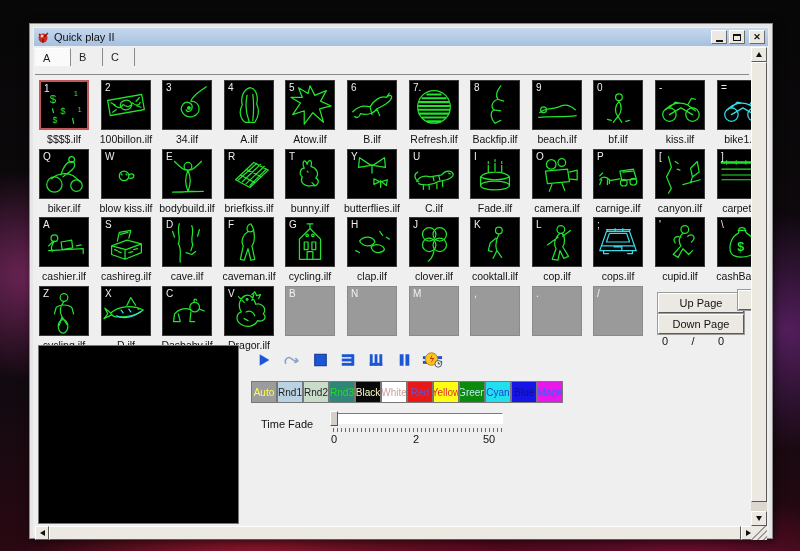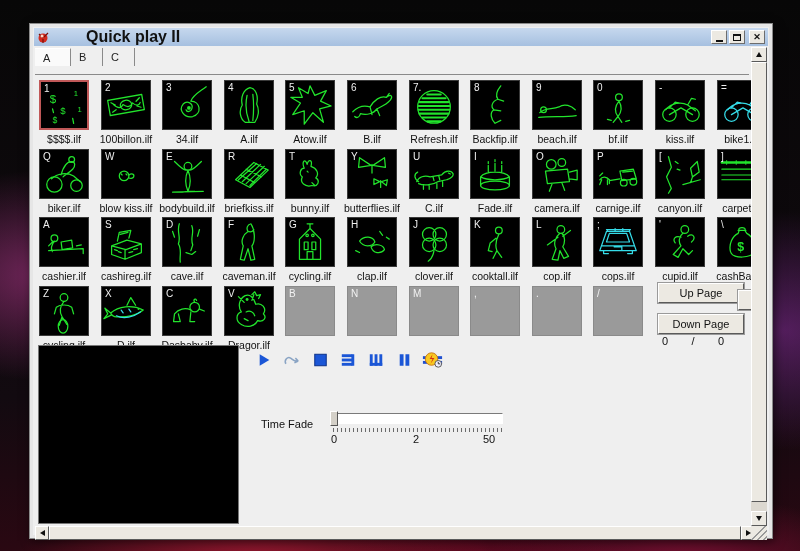--- a/index.html
+++ b/index.html
@@ -18,21 +18,21 @@
     position:absolute;left:30px;top:24px;width:742px;height:514px;
     background:#efefef;border:3px solid #e6e6e6;box-sizing:border-box;
     box-shadow:0 0 0 1px #8a8a8a,2px 3px 10px rgba(0,0,0,.65);
   }
   .titlebar{
     position:absolute;left:1px;top:1px;right:1px;height:18px;
     background:linear-gradient(#c6d8ee,#a6c0e0);
     display:flex;align-items:center;padding:0 3px;box-sizing:border-box;
   }
   .title-icon{width:13px;height:13px;margin-right:4px;flex:0 0 auto;}
-  .title-text{font-size:16px;font-weight:bold;color:#111;white-space:nowrap;margin-left:32px;}
+  .title-text{font-size:11px;font-weight:normal;color:#111;white-space:nowrap;}
   .win-btns{margin-left:auto;display:flex;gap:2px;}
   .wbtn{
     width:16px;height:14px;background:#ece9e2;border:1px solid;
     border-color:#fff #6d6d6d #6d6d6d #fff;box-sizing:border-box;
     display:flex;align-items:center;justify-content:center;
     font-size:9px;font-weight:bold;color:#111;line-height:1;
   }
   .wbtn.close{margin-left:2px;}
   .glyph-min{display:block;width:7px;height:2px;background:#111;margin-top:7px;}
   .glyph-max{display:block;width:8px;height:7px;border:1px solid #111;border-top-width:2px;box-sizing:border-box;}
@@ -599,21 +599,21 @@
             <span class="key" style="color: rgb(242, 242, 242);">.</span>
           </div>
         </div>
         <div class="cell" style="left: 558px; top: 209px;">
           <div class="thumb empty">
             <span class="key" style="color: rgb(242, 242, 242);">/</span>
           </div>
         </div>
       </div>
 
-    <div class="pagebtn" style="left:623px;top:206px;width:86px;">Up Page</div>
+    <div class="pagebtn" style="left:623px;top:216px;width:86px;">Up Page</div>
     <div class="pagebtn" style="left:703px;top:213px;width:86px;">Refresh</div>
     <div class="pagebtn" style="left:623px;top:237px;width:86px;">Down Page</div>
 
     <div class="counter" style="left:627px;top:258px;">
       <span>0</span>
       <span>/</span>
       <span>0</span>
     </div>
 
     <div class="transport" id="transport">
@@ -667,20 +667,34 @@
               <rect x="2" y="11" width="20" height="3" fill="#2050d0"></rect>
               <circle cx="11" cy="9" r="6.5" fill="#f8c820" stroke="#c87818"></circle>
               <path d="M12,4 L9,9 L12,9 L10,14 L14,8 L11,8 Z" fill="#d83010"></path>
               <circle cx="18" cy="14" r="3.5" fill="#eef" stroke="#555"></circle>
               <path d="M18,12 L18,14 L20,14" stroke="#333" fill="none"></path>
             </g>
           </svg>
         </div>
       </div>
 
+    <div class="palette" id="palette">
+        <div class="pbtn" style="background: rgb(156, 156, 156); color: rgb(255, 255, 68);">Auto</div>
+        <div class="pbtn" style="background: rgb(185, 211, 227); color: rgb(34, 34, 34);">Rnd1</div>
+        <div class="pbtn" style="background: rgb(201, 220, 201); color: rgb(34, 34, 34);">Rnd2</div>
+        <div class="pbtn" style="background: rgb(47, 133, 119); color: rgb(34, 221, 34);">Rnd3</div>
+        <div class="pbtn" style="background: rgb(8, 8, 8); color: rgb(255, 255, 204);">Black</div>
+        <div class="pbtn" style="background: rgb(255, 255, 255); color: rgb(207, 159, 159);">White</div>
+        <div class="pbtn" style="background: rgb(232, 24, 24); color: rgb(112, 80, 192);">Red</div>
+        <div class="pbtn" style="background: rgb(255, 255, 16); color: rgb(224, 48, 48);">Yellow</div>
+        <div class="pbtn" style="background: rgb(12, 138, 12); color: rgb(191, 238, 240);">Green</div>
+        <div class="pbtn" style="background: rgb(32, 224, 240); color: rgb(32, 64, 208);">Cyan</div>
+        <div class="pbtn" style="background: rgb(21, 21, 232); color: rgb(16, 16, 128);">Blue</div>
+        <div class="pbtn" style="background: rgb(232, 24, 232); color: rgb(72, 88, 255);">Mage</div>
+      </div>
 
     <div class="timefade-label">Time Fade</div>
     <div class="tf-track"></div>
     <div class="tf-thumb"></div>
     <div class="tf-ticks"></div>
     <span class="tf-num" style="left:296px;">0</span>
     <span class="tf-num" style="left:378px;">2</span>
     <span class="tf-num" style="left:448px;">50</span>
 
     <div class="preview"></div>

